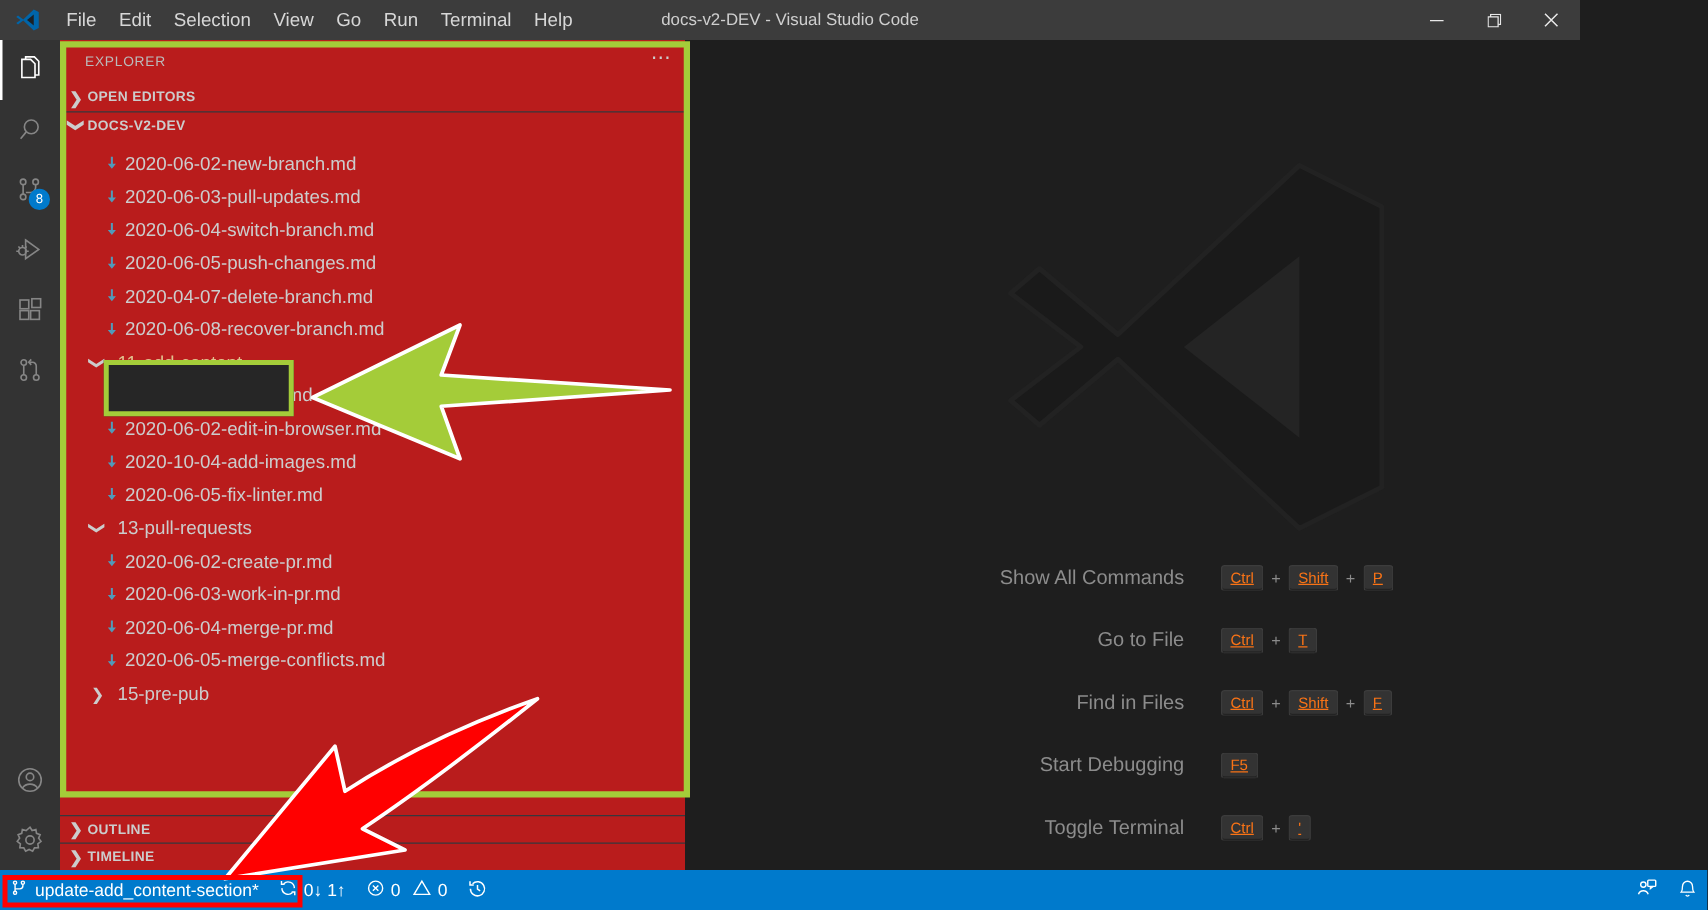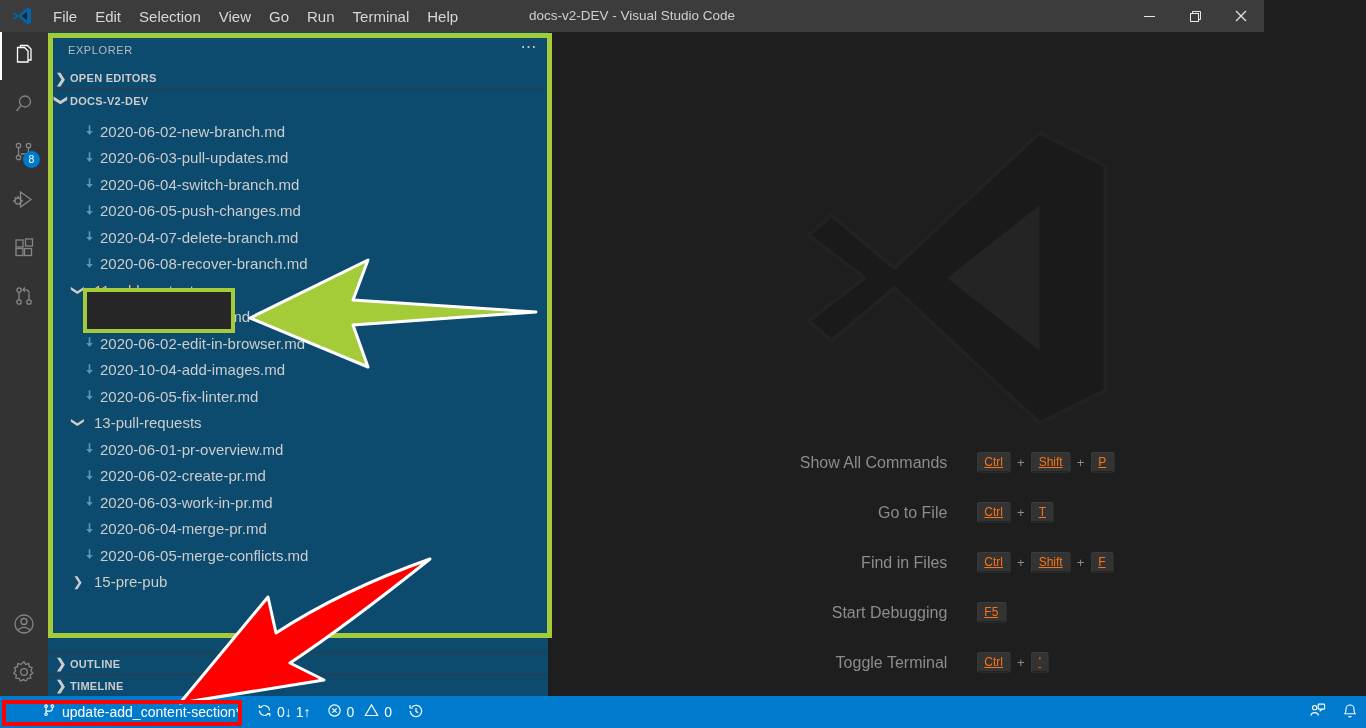--- a/index.html
+++ b/index.html
@@ -76,21 +76,21 @@
     min-width: 17px; height: 17px; padding: 0 4px;
     border-radius: 9px; background: #007acc; color: #fff;
     font-size: 10.5px; line-height: 17px; text-align: center;
     font-family: "Liberation Sans", sans-serif;
   }
 
   
   .sidebar {
     position: absolute; left: 48px; top: 32px;
     width: 500px; height: 664px;
-    background: #0c4a6e;
+    background: #b91c1c;
     color: #cccccc;
     overflow: hidden;
   }
   .sb-header {
     height: 35px; display: flex; align-items: center;
     padding: 0 10px 0 20px;
     font-size: 11px; letter-spacing: 0.6px;
     color: #bbbbbb; text-transform: uppercase;
   }
   .sb-header .title { flex: 1; }
@@ -175,21 +175,21 @@
     text-decoration: underline;
   }
   .plus { color: #8c8c8c; font-size: 13px; }
 
   
   .statusbar {
     position: absolute; left: 0; bottom: 0;
     width: 1366px; height: 32px;
     background: #007acc;
     display: flex; align-items: center;
-    color: #ffffff; font-size: 14px; padding-left: 34px;
+    color: #ffffff; font-size: 14px;
   }
   .st-item {
     height: 32px; display: flex; align-items: center; gap: 5px;
     padding: 0 8px;
   }
   .st-spacer { flex: 1; }
 
   
   .anno { position: absolute; pointer-events: none; }
   .green-box-outer {
@@ -440,30 +440,20 @@
               </svg>
             </span>
             <span class="label">2020-06-05-fix-linter.md</span>
             <span class="mbadge"></span>
           </div>
           <div class="row folder ">
             <span class="indent-2"></span>
             <span class="arrow" style="transform: rotate(90deg);">❯</span>
             <span style="width: 8px;"></span>
             <span class="label">13-pull-requests</span>
-            <span class="mbadge"></span>
-          </div>
-          <div class="row ">
-            <span class="indent-1"></span>
-            <span class="fileicon">
-              <svg width="13" height="14" viewBox="0 0 16 16" fill="#519aba">
-                <path d="M7 1 h2 v7 h3 l-4 5 l-4 -5 h3 z"></path>
-              </svg>
-            </span>
-            <span class="label">2020-06-01-pr-overview.md</span>
             <span class="mbadge"></span>
           </div>
           <div class="row ">
             <span class="indent-1"></span>
             <span class="fileicon">
               <svg width="13" height="14" viewBox="0 0 16 16" fill="#519aba">
                 <path d="M7 1 h2 v7 h3 l-4 5 l-4 -5 h3 z"></path>
               </svg>
             </span>
             <span class="label">2020-06-02-create-pr.md</span>

